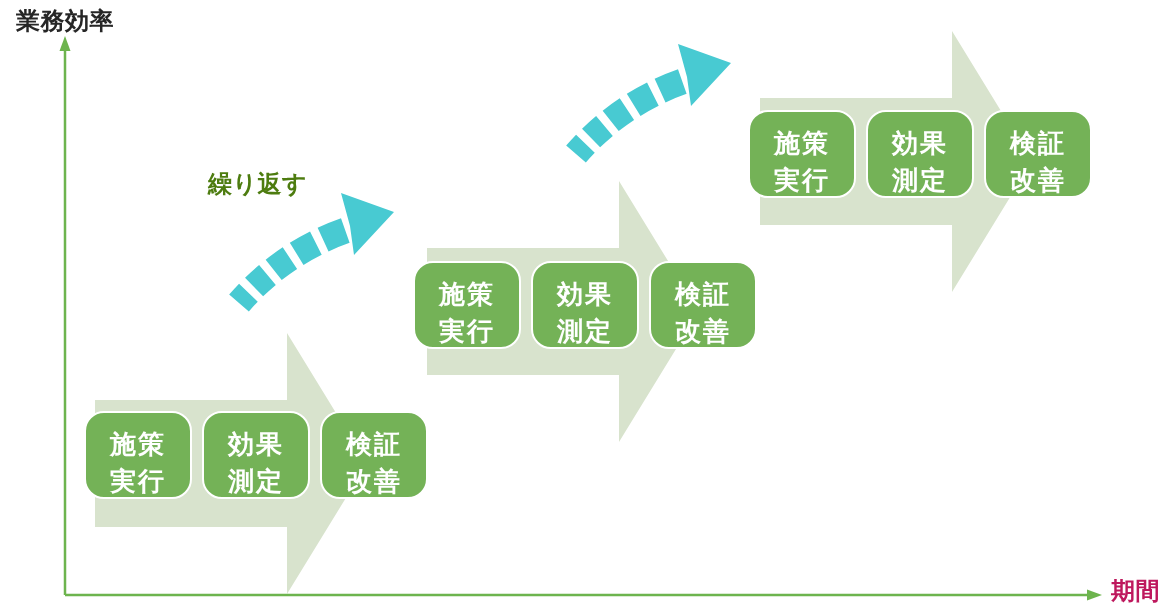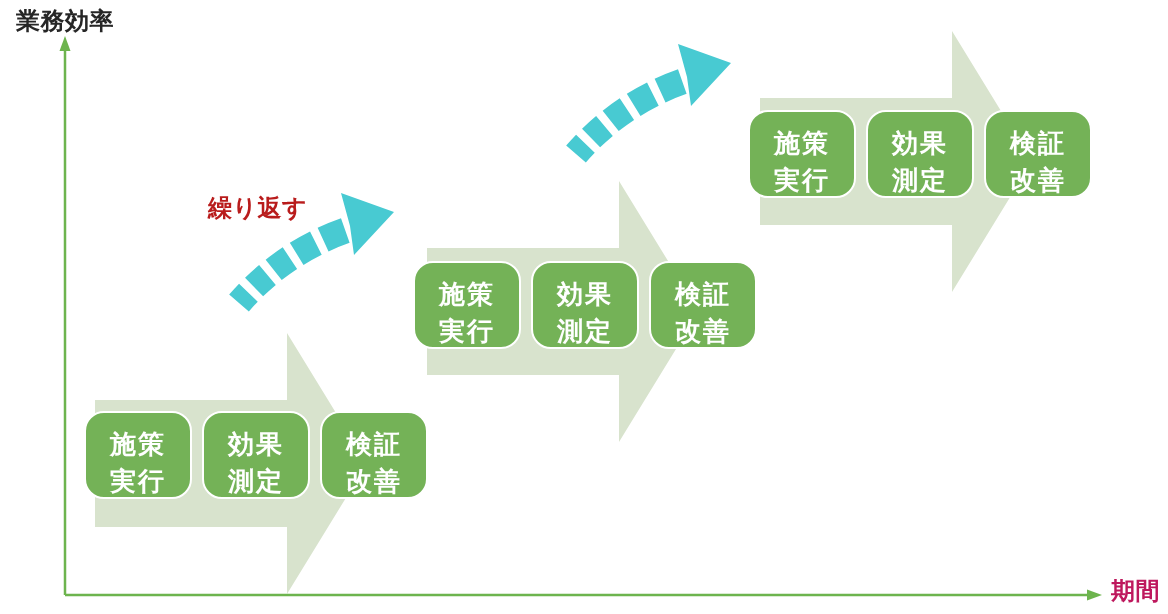--- a/index.html
+++ b/index.html
@@ -75,21 +75,21 @@
 
     <g transform="translate(337,-149)">
       <path d="M239 303 A250 250 0 0 1 347 230" fill="none" stroke-width="26" stroke-dasharray="14 8 18 8 20 8 22 8 24 8" style="stroke: rgb(72, 202, 210);"></path>
       <polygon points="394,212 341,193 350,226 354,255" style="fill: rgb(72, 202, 210);"></polygon>
     </g>
   </svg>
 
   <div class="axis-label" style="left: 16px; top: 5px; color: rgb(38, 38, 38);">業務効率</div>
   <div class="axis-label" style="left: 1111px; top: 575px; color: #be185d;">期間</div>
 
-  <div class="repeat-label" style="left: 208px; top: 192px; color: #b91c1c;">繰り返す</div>
+  <div class="repeat-label" style="left: 208px; top: 168px; color: #4d7c0f;">繰り返す</div>
 
   <div class="step-box" style="left: 84px; top: 411px; background-color: rgb(116, 178, 87);">
     <div class="step-line" style="color: rgb(255, 255, 255);">施策</div>
     <div class="step-line" style="color: rgb(255, 255, 255);">実行</div>
   </div>
   <div class="step-box" style="left: 202px; top: 411px; background-color: rgb(116, 178, 87);">
     <div class="step-line" style="color: rgb(255, 255, 255);">効果</div>
     <div class="step-line" style="color: rgb(255, 255, 255);">測定</div>
   </div>
   <div class="step-box" style="left: 320px; top: 411px; background-color: rgb(116, 178, 87);">

